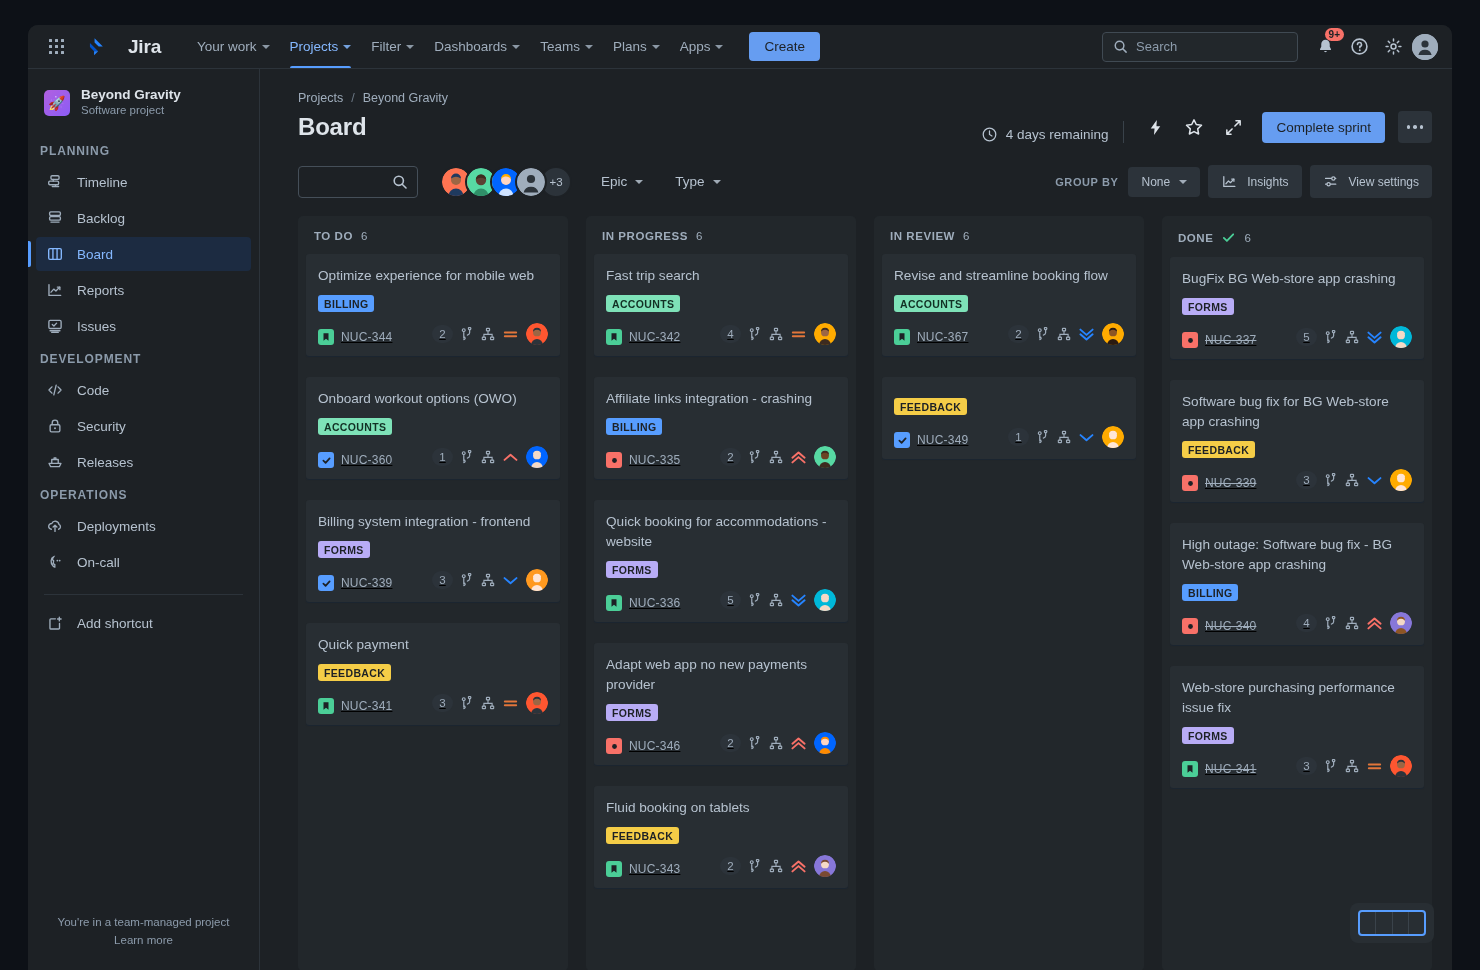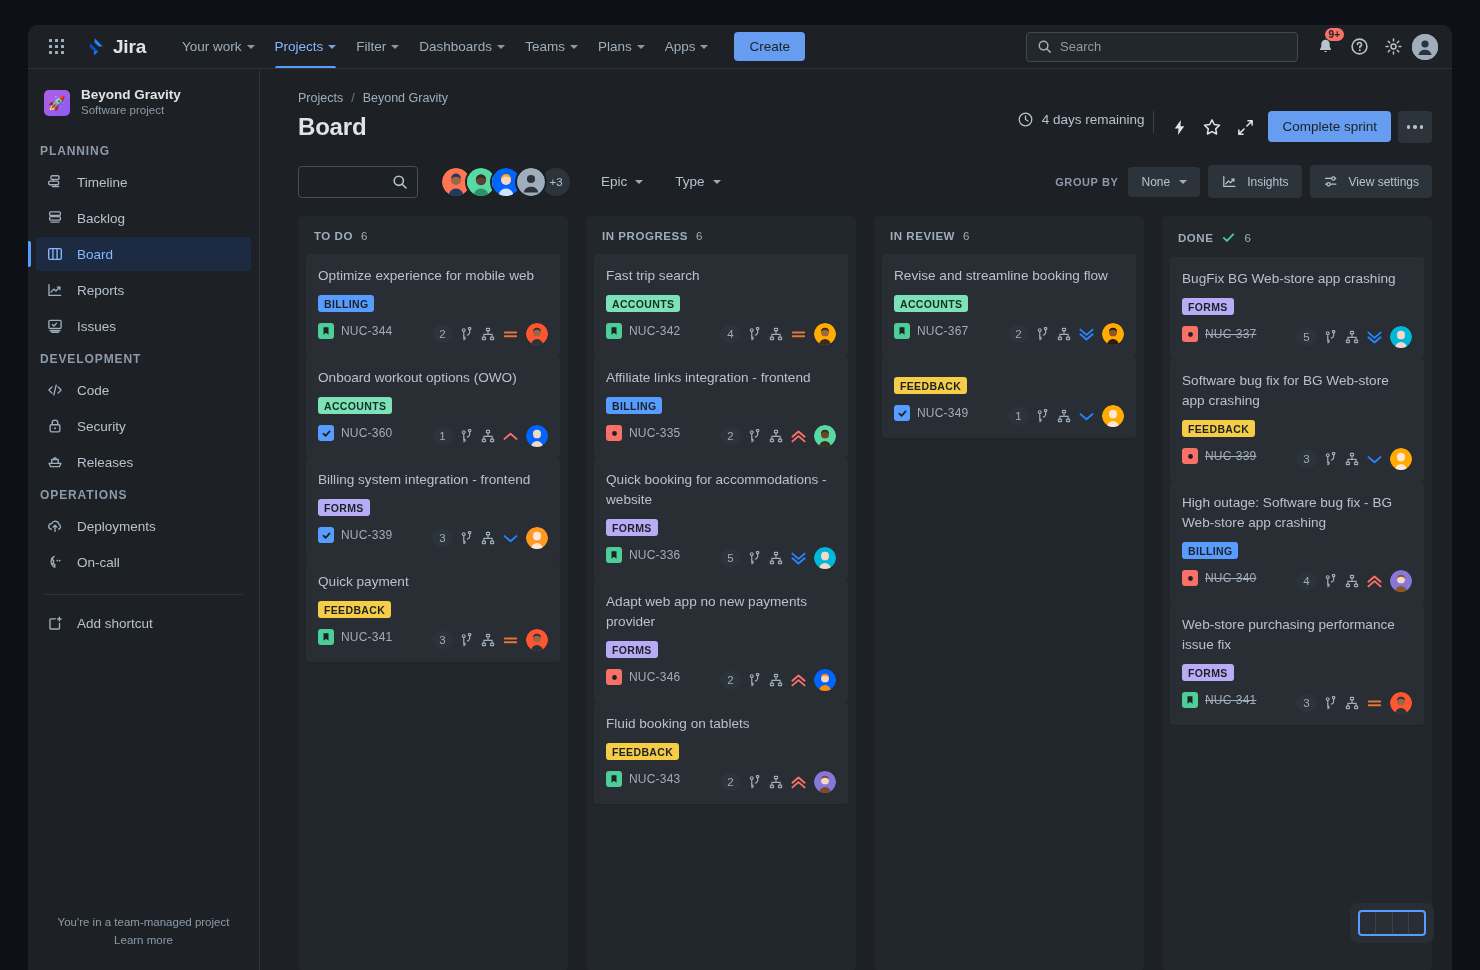--- a/index.html
+++ b/index.html
@@ -23,42 +23,42 @@
     height: 44px; flex: 0 0 44px;
     background: #1d2125;
     border-bottom: 1px solid #2c333a;
     display: flex; align-items: center;
     padding: 0 14px;
     position: relative;
   }
   .appswitch { width: 28px; height: 28px; display:flex; align-items:center; justify-content:center; cursor:pointer; border-radius:3px; }
   .grid9 { display: grid; grid-template-columns: repeat(3, 3px); grid-template-rows: repeat(3, 3px); gap: 3px; }
   .grid9 i { background: #9fadbc; width: 3px; height: 3px; border-radius: 0.5px; display:block; }
-  .brand { display:flex; align-items:center; gap:7px; margin-left: 14px; cursor:pointer; }
+  .brand { display:flex; align-items:center; gap:22px; margin-left: 14px; cursor:pointer; }
   .brand .logo { width: 22px; height: 22px; }
   .brand .name { color:#dee4ea; font-size:19px; font-weight:600; letter-spacing:-0.2px; }
   .navitems { display:flex; align-items:center; margin-left: 26px; height: 100%; }
   .navitem {
     display:flex; align-items:center; gap:5px; height:100%;
     padding: 0 10px; color:#9fadbc; font-size:13.5px; cursor:pointer;
     position: relative;
   }
   .navitem.active { color:#85b8ff; }
   .navitem.active::after {
     content:""; position:absolute; left:10px; right:10px; bottom:0; height:2px; background:#579dff; border-radius:2px 2px 0 0;
   }
   .caret { width:0; height:0; border-left:4px solid transparent; border-right:4px solid transparent; border-top:4.5px solid currentColor; opacity:.85; }
   .createbtn {
     margin-left: 16px; background:#669df1; color:#1d2125;
     font-size:13.5px; font-weight:500; border:none; border-radius:4px;
     padding: 7px 15px; cursor:pointer;
   }
   .navright { margin-left:auto; display:flex; align-items:center; gap:4px; }
   .searchbox {
-    width: 272px; height: 30px; background:#22272b; border:1px solid #404a53;
+    width: 196px; height: 30px; background:#22272b; border:1px solid #404a53;
     border-radius:4px; display:flex; align-items:center; gap:8px; padding:0 10px;
     cursor:text; margin-right: 8px;
   }
   .searchbox .ph { color:#8c9bab; font-size:13px; }
   .iconbtn { width:30px; height:30px; border-radius:50%; display:flex; align-items:center; justify-content:center; cursor:pointer; position:relative; }
   .badge {
     position:absolute; top:-4px; right:-4px; background:#f87168; color:#1d2125;
     font-size:10px; font-weight:700; border-radius:8px; padding:1px 4px; line-height:11px;
   }
   .avatar-top { width:26px; height:26px; border-radius:50%; background:#9fadbc; display:flex;align-items:center;justify-content:center; cursor:pointer;}
@@ -102,21 +102,21 @@
   .sbfoot .l1 { color:#8c9bab; font-size:11.5px; line-height:18px; }
   .sbfoot .l2 { color:#8c9bab; font-size:11.5px; line-height:18px; cursor:pointer; }
 
   
   .main { flex:1; min-width:0; display:flex; flex-direction:column; padding: 22px 20px 0 38px; position:relative; }
   .crumbs { display:flex; align-items:center; gap:8px; font-size:12.5px; color:#9fadbc; }
   .crumbs a { color:#9fadbc; text-decoration:none; cursor:pointer; }
   .crumbs .sep { color:#6b7885; }
   .titlerow { display:flex; align-items:center; margin-top: 6px; }
   .ptitle { color:#dee4ea; font-size:24px; font-weight:600; letter-spacing:-.2px; }
-  .titleright { margin-left:auto; display:flex; align-items:flex-start; gap:1px; }
+  .titleright { margin-left:auto; display:flex; align-items:flex-end; gap:7px; }
   .daysleft { display:flex; align-items:center; gap:8px; color:#b6c2cf; font-size:13.5px; }
   .vdiv { width:1px; height:22px; background:#39424a; margin: 0 8px; }
   .ghost { width:32px; height:32px; border-radius:4px; display:flex;align-items:center;justify-content:center; cursor:pointer; }
   .primary {
     background:#669df1; color:#1d2125; border:none; border-radius:4px;
     font-size:13.5px; font-weight:500; padding: 8px 14px; cursor:pointer; margin-left:6px;
   }
   .more { width:34px; height:32px; border-radius:4px; background:#2c333a; display:flex;align-items:center;justify-content:center; gap:3px; cursor:pointer; margin-left:6px;}
   .more i { width:3.5px;height:3.5px;border-radius:50%;background:#b6c2cf;display:block; }
 
@@ -144,33 +144,33 @@
     display:flex; align-items:center; gap:9px; background:#2c333a; color:#b6c2cf;
     font-size:12px; border-radius:4px; padding: 8px 13px; cursor:pointer; border:none;
   }
 
   
   .board { display:flex; gap:18px; margin-top: 18px; flex:1; min-height:0; }
   .col { width: 270px; flex:0 0 270px; background:#22272b; border-radius:5px; padding: 10px 8px 8px 8px; display:flex; flex-direction:column; }
   .colhead { display:flex; align-items:center; gap:8px; padding: 4px 8px 12px 8px; }
   .colname { color:#9fadbc; font-size:11.5px; font-weight:600; letter-spacing:.55px; }
   .colcount { color:#9fadbc; font-size:11.5px; }
-  .cards { display:flex; flex-direction:column; gap:0; }
+  .cards { display:flex; flex-direction:column; gap:21px; }
   .card {
     background:#282e33; border-radius:3px; padding: 12px 12px 11px 12px; cursor:pointer;
     box-shadow: 0 1px 1px rgba(9,30,66,.25);
   }
   .ctitle { color:#b6c2cf; font-size:13.6px; line-height:20px; }
   .labels { margin-top: 9px; display:flex; gap:5px; flex-wrap:wrap; }
   .lbl { font-size:10.5px; font-weight:700; letter-spacing:.35px; border-radius:3px; padding:2.5px 6px; }
   .lbl.billing { background:#579dff; color:#1d2125; }
   .lbl.accounts { background:#7ee2b8; color:#123024; }
   .lbl.forms { background:#b8acf6; color:#1d2125; }
   .lbl.feedback { background:#f5cd47; color:#1d2125; }
-  .cmeta { display:flex; align-items:flex-start; margin-top: 11px; }
+  .cmeta { display:flex; align-items:flex-end; margin-top: 11px; text-decoration: underline; }
   .ikey { display:flex; align-items:center; gap:7px; }
   .itype { width:16px; height:16px; border-radius:3px; display:flex;align-items:center;justify-content:center; flex:0 0 16px;}
   .itype.story { background:#4bce97; }
   .itype.task { background:#579dff; }
   .itype.bug { background:#f87168; }
   .keytext { color:#9fadbc; font-size:12px; letter-spacing:.2px; }
   .keytext.done { text-decoration: line-through; }
   .cright { margin-left:auto; display:flex; align-items:center; gap:7px; }
   .pts {
     min-width:21px; height:18px; border-radius:9px; background:#2c333a; color:#9fadbc;
@@ -792,21 +792,21 @@
     <circle cx="14" cy="14" r="14" fill="#ffab00"></circle>
     <path d="M6.5 28a7.5 7.5 0 0 1 15 0z" fill="#3d2b1f"></path>
     <circle cx="14" cy="12" r="5" fill="#9c6644"></circle>
     <path d="M8.9 11.2a5.1 5.1 0 0 1 10.2 0c0 0-2-2.7-5.1-2.7s-5.1 2.7-5.1 2.7z" fill="#3d2b1f"></path>
   </svg>
                     </span>
                   </div>
                 </div>
               </div>
               <div class="card">
-                <div class="ctitle">Affiliate links integration - frontend</div>
+                <div class="ctitle">Affiliate links integration - crashing</div>
                 <div class="labels">
                   <span class="lbl billing">BILLING</span>
                 </div>
                 <div class="cmeta">
                   <div class="ikey">
                     <span class="itype bug">
                       <svg width="9" height="9" viewBox="0 0 12 12">
                         <circle cx="6" cy="6" r="3.2" fill="#1d2125"></circle>
                       </svg>
                     </span>

